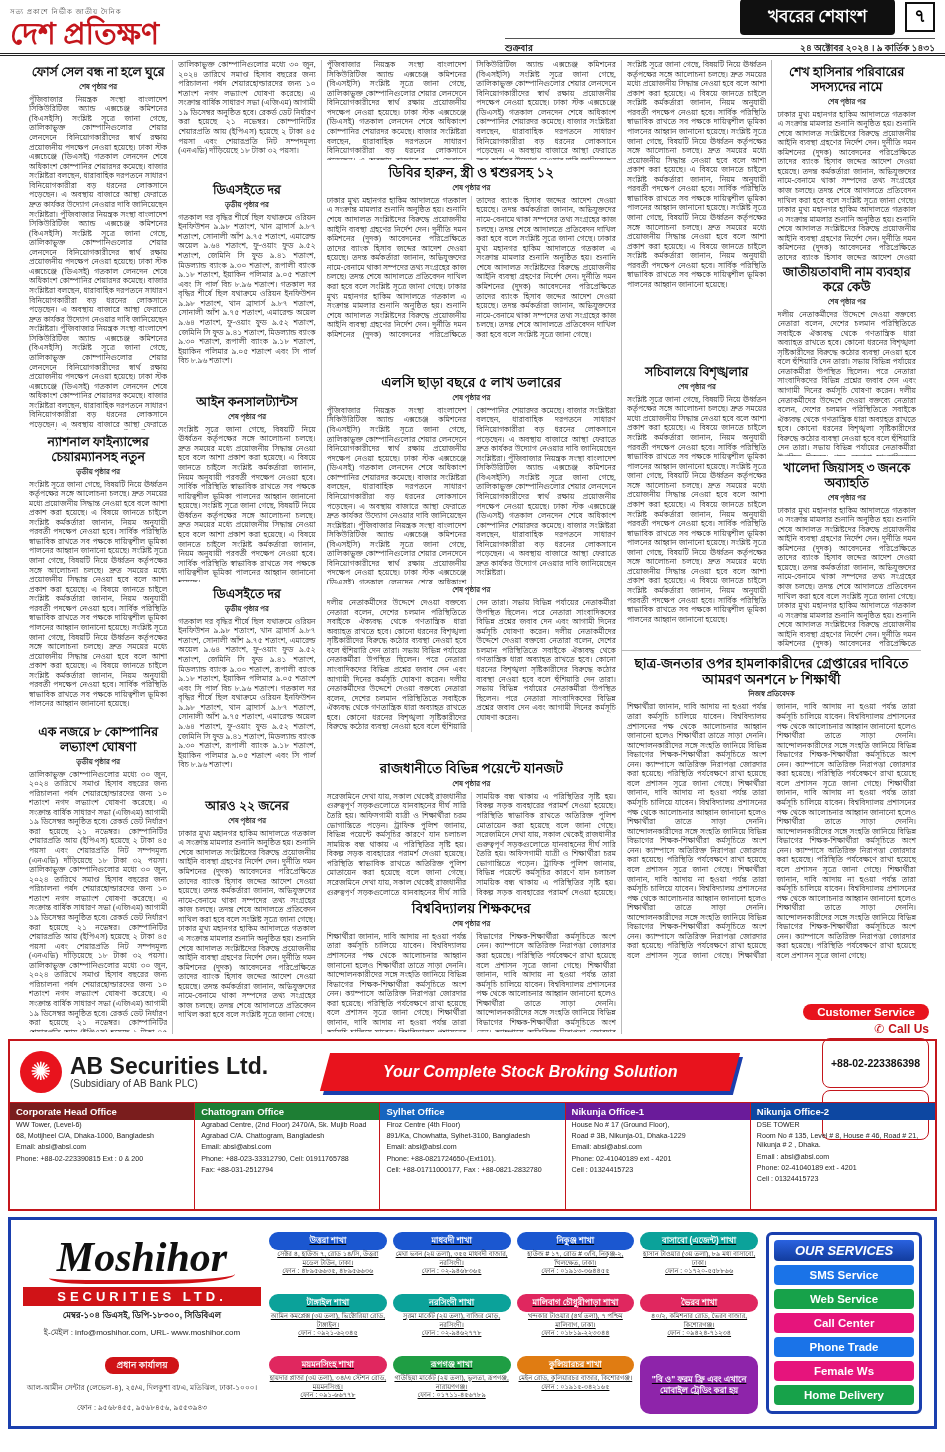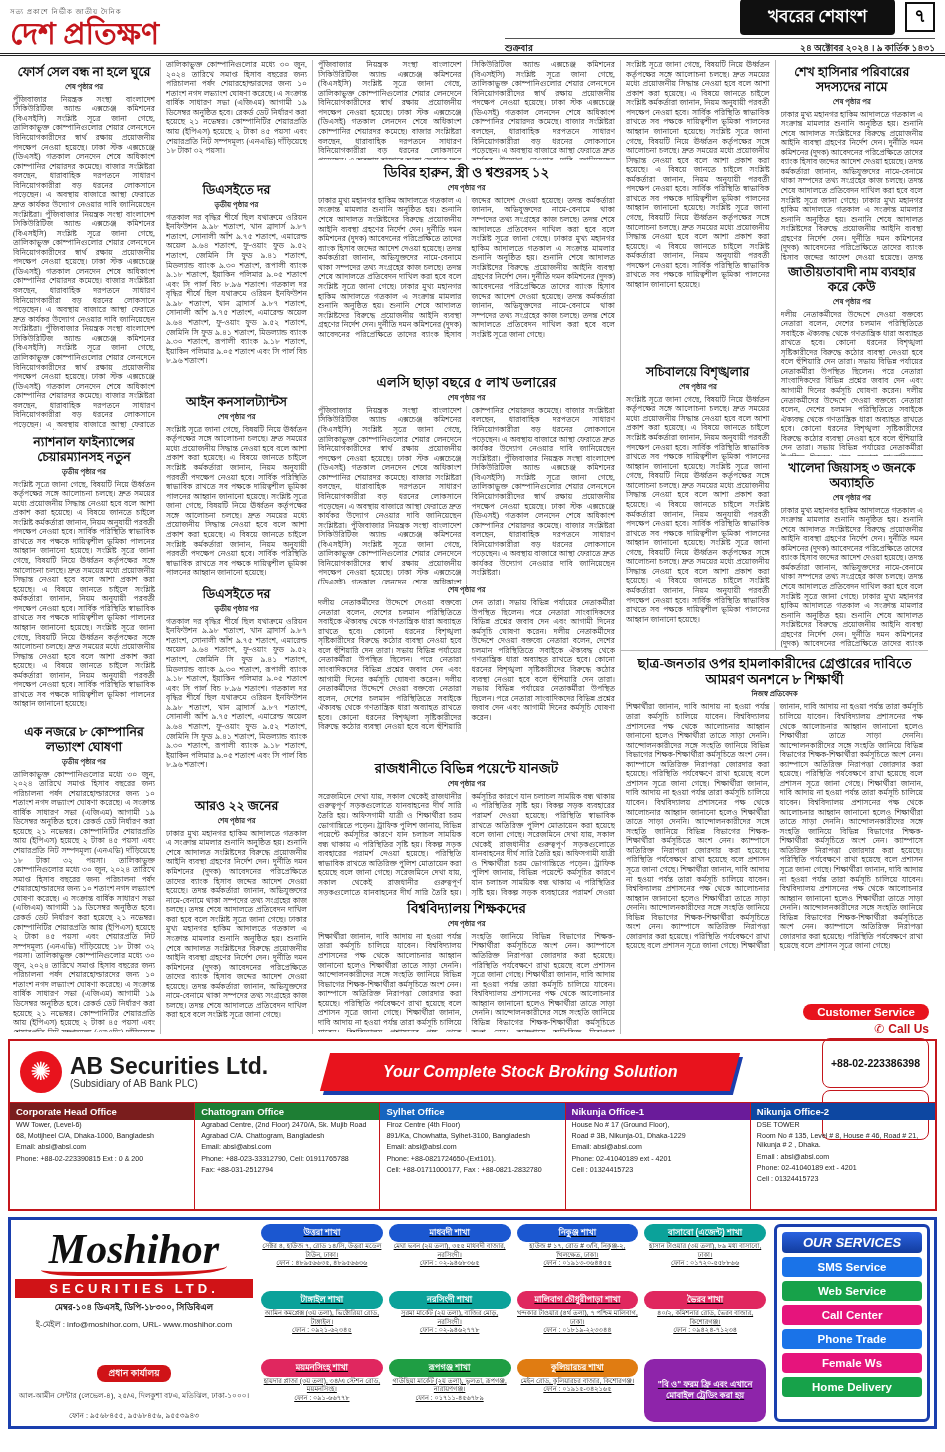--- a/index.html
+++ b/index.html
@@ -11,21 +11,21 @@
   .brand{display:flex;flex-direction:column;justify-content:center;}
   .tagline{font-size:7px;color:#444;letter-spacing:1px;}
   .logo{font-size:30px;font-weight:bold;color:#c4161c;line-height:1.05;}
   .mast-right{display:flex;flex-direction:column;justify-content:center;align-items:flex-end;gap:3px;min-width:430px;}
   .mr-top{display:flex;align-items:center;gap:10px;}
   .section-box{background:#101010;color:#fff;font-weight:bold;font-size:17px;padding:4px 28px;border-radius:4px;}
   .page-no{border:2px solid #101010;font-size:18px;font-weight:bold;width:30px;height:30px;display:flex;align-items:center;justify-content:center;}
   .mr-date{display:flex;font-size:9px;font-weight:bold;border-top:1px solid #555;padding-top:2px;width:100%;justify-content:space-between;color:#222;}
 
   
-  .content{display:flex;height:978px;padding:4px 8px 0;overflow:hidden;}
+  .content{display:flex;height:978px;padding:4px 24px 0;overflow:hidden;}
   .content>*+*{border-left:1px solid #b9b9b9;}
   .colx{padding:0 5px;overflow:hidden;}
   .c1,.c2{width:152px;}
   .g34{width:308px;}
   .rg{width:308px;display:flex;flex-direction:column;padding:0;}
   .rg-top{display:flex;height:592px;overflow:hidden;}
   .rg-top>div{width:50%;padding:0 5px;overflow:hidden;}
   .rg-top>div+div{border-left:1px solid #b9b9b9;}
   .art{overflow:hidden;}
   .hl{font-size:12.5px;font-weight:bold;text-align:center;line-height:1.18;padding:5px 2px 1px;color:#0c0c0c;}
@@ -50,21 +50,21 @@
   .cs-call{color:#c4161c;font-weight:bold;font-size:12px;display:flex;gap:4px;align-items:center;}
   .cs-num{border:1px solid #c4161c;border-radius:8px;font-weight:bold;font-size:10.5px;padding:18px 8px;color:#111;}
   .ab-offices{flex:1;display:flex;overflow:hidden;}
   .office{flex:1;border-left:1px solid #c4161c;display:flex;flex-direction:column;overflow:hidden;}
   .office:first-child{border-left:none;}
   .off-head{color:#fff;font-weight:bold;font-size:9.5px;padding:3px 6px;white-space:nowrap;}
   .o0{background:#7a1d1d;}.o1{background:#1e7e34;}.o2{background:#1565c0;}.o3{background:#6a1b9a;}.o4{background:#0d47a1;}
   .off-line{font-size:7.1px;padding:1px 6px;color:#222;line-height:1.3;}
 
   
-  .mo-ad{margin:6px 8px;border:3px solid #1a3fae;height:212px;display:flex;padding:4px;gap:8px;font-family:"Liberation Sans","DejaVu Sans",sans-serif;background:#fff;}
+  .mo-ad{margin:6px 8px;border:3px solid #1a3fae;height:212px;display:flex;padding:12px;gap:8px;font-family:"Liberation Sans","DejaVu Sans",sans-serif;background:#fff;}
   .mo-left{width:238px;display:flex;flex-direction:column;align-items:center;gap:3px;overflow:hidden;}
   .mo-logo{font-family:"Liberation Serif","DejaVu Serif",serif;font-style:italic;font-weight:bold;font-size:42px;line-height:1;color:#101010;border-bottom:4px solid #d01317;padding:4px 8px 2px;border-radius:0 0 40% 20%/0 0 10px 6px;}
   .mo-sub{background:#d01317;color:#fff;font-weight:bold;letter-spacing:4px;font-size:13px;padding:2px 0;width:100%;text-align:center;}
   .mo-member{font-size:8.5px;font-weight:bold;color:#111;}
   .mo-email{font-size:8px;color:#222;}
   .mo-head{margin-top:auto;text-align:center;}
   .mo-head-label{background:#d01317;color:#fff;font-weight:bold;font-size:9px;border-radius:8px;padding:1px 12px;display:inline-block;}
   .mo-head-addr,.mo-head-phone{font-size:7.4px;margin-top:8px;color:#222;}
   .mo-mid{flex:1;display:grid;grid-template-columns:repeat(4,1fr);gap:4px 6px;overflow:hidden;text-decoration:underline;}
   .br{text-align:center;overflow:hidden;}

